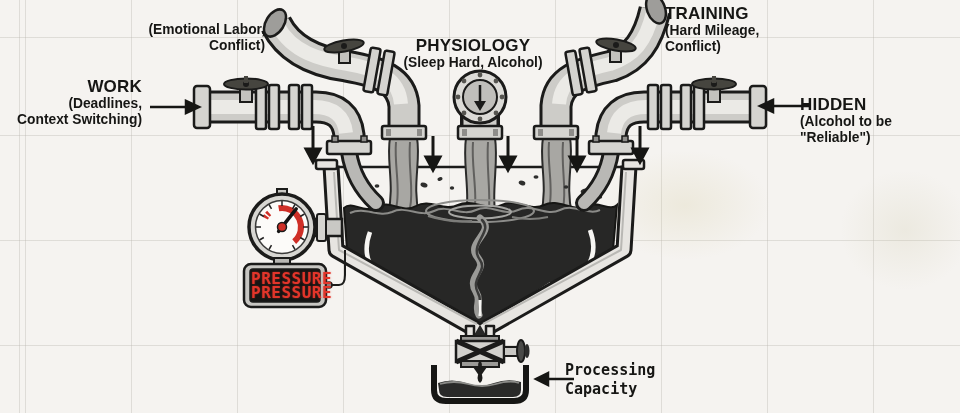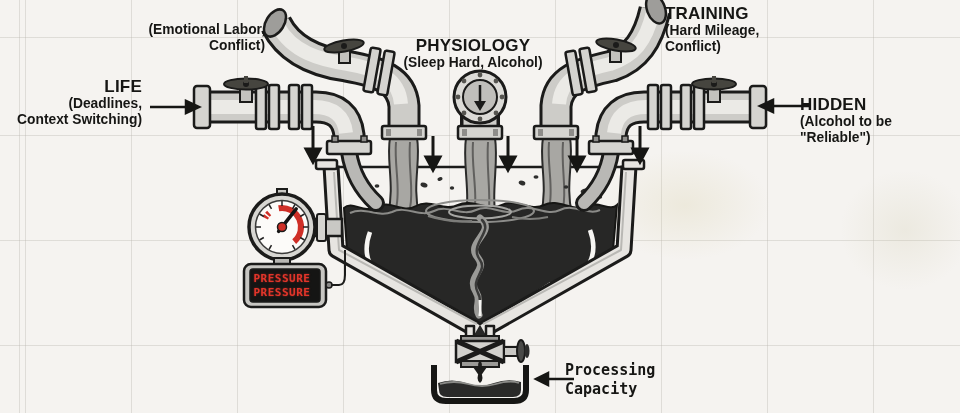--- a/index.html
+++ b/index.html
@@ -17,21 +17,21 @@
   .stain2{left:840px;top:170px;width:130px;height:120px;background:radial-gradient(closest-side, rgba(200,195,160,.20), rgba(200,195,160,0));}
   svg.art{position:absolute;left:0;top:0;}
   .label{position:absolute;color:#161614;}
   .label .t{font-weight:700;font-size:17px;line-height:18px;letter-spacing:.2px;}
   .label .s{font-weight:700;font-size:13.8px;line-height:16px;}
   .right{text-align:right;}
   .center{text-align:center;}
   .mono-label{position:absolute;font-family:"DejaVu Sans Mono",monospace;font-weight:700;font-size:15px;line-height:19px;color:#161614;}
   .panel-text{
     position:absolute;left:251px;top:272px;width:62px;text-align:center;
-    font-family:"DejaVu Sans Mono",monospace;font-weight:700;font-size:11px;line-height:14px;
+    font-family:"DejaVu Sans Mono",monospace;font-weight:700;font-size:16px;line-height:14px;
     color:#e2352a;letter-spacing:.5px;text-shadow:0 0 2px rgba(226,53,42,.55);
   }
 </style>
 </head>
 <body>
 
 <div class="stage">
   <div class="stain stain1"></div>
   <div class="stain stain2"></div>
 
@@ -303,21 +303,21 @@
           <polygon points="773,100 760,106 773,112"></polygon>
         </g>
       <g>
           <line x1="574" y1="379" x2="547" y2="379"></line>
           <polygon points="548,373 536,379 548,385"></polygon>
         </g>
     </g>
   </svg>
 
   <div class="label right" style="left:0;top:78px;width:142px;">
-    <div class="t">LIFE</div>
+    <div class="t">WORK</div>
     <div class="s">(Deadlines,</div>
     <div class="s">Context Switching)</div>
   </div>
 
   <div class="label right" style="left:90px;top:22px;width:175px;">
     <div class="s">(Emotional Labor,</div>
     <div class="s">Conflict)</div>
   </div>
 
   <div class="label center" style="left:378px;top:37px;width:190px;text-align:center;">

